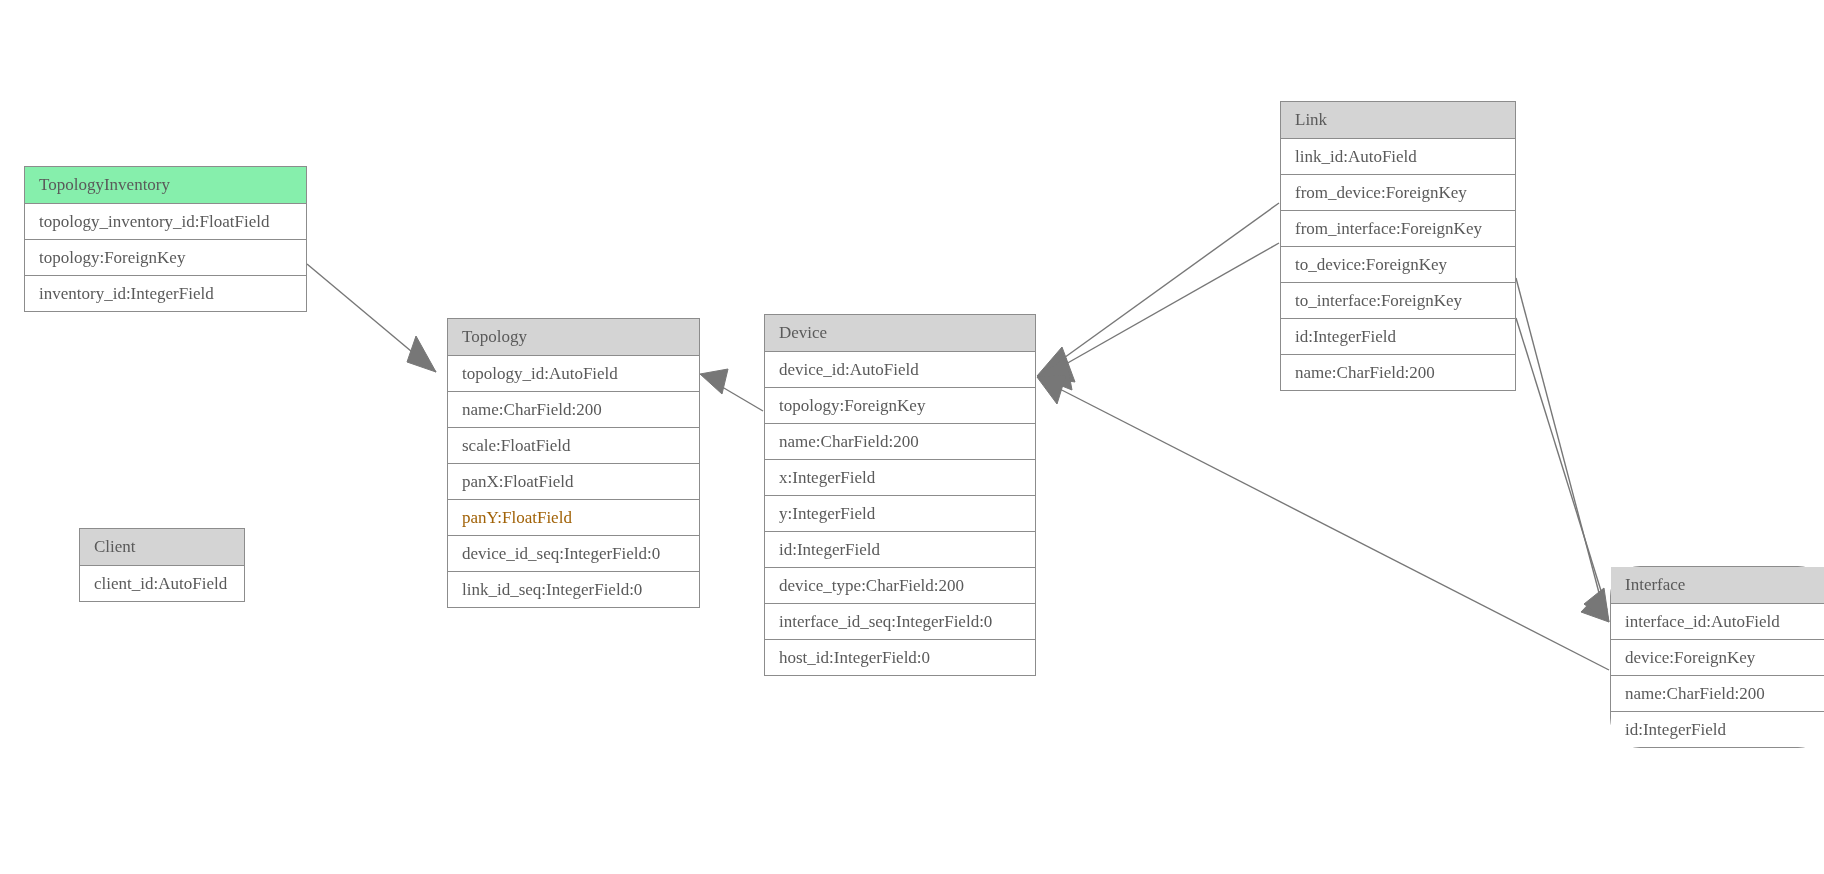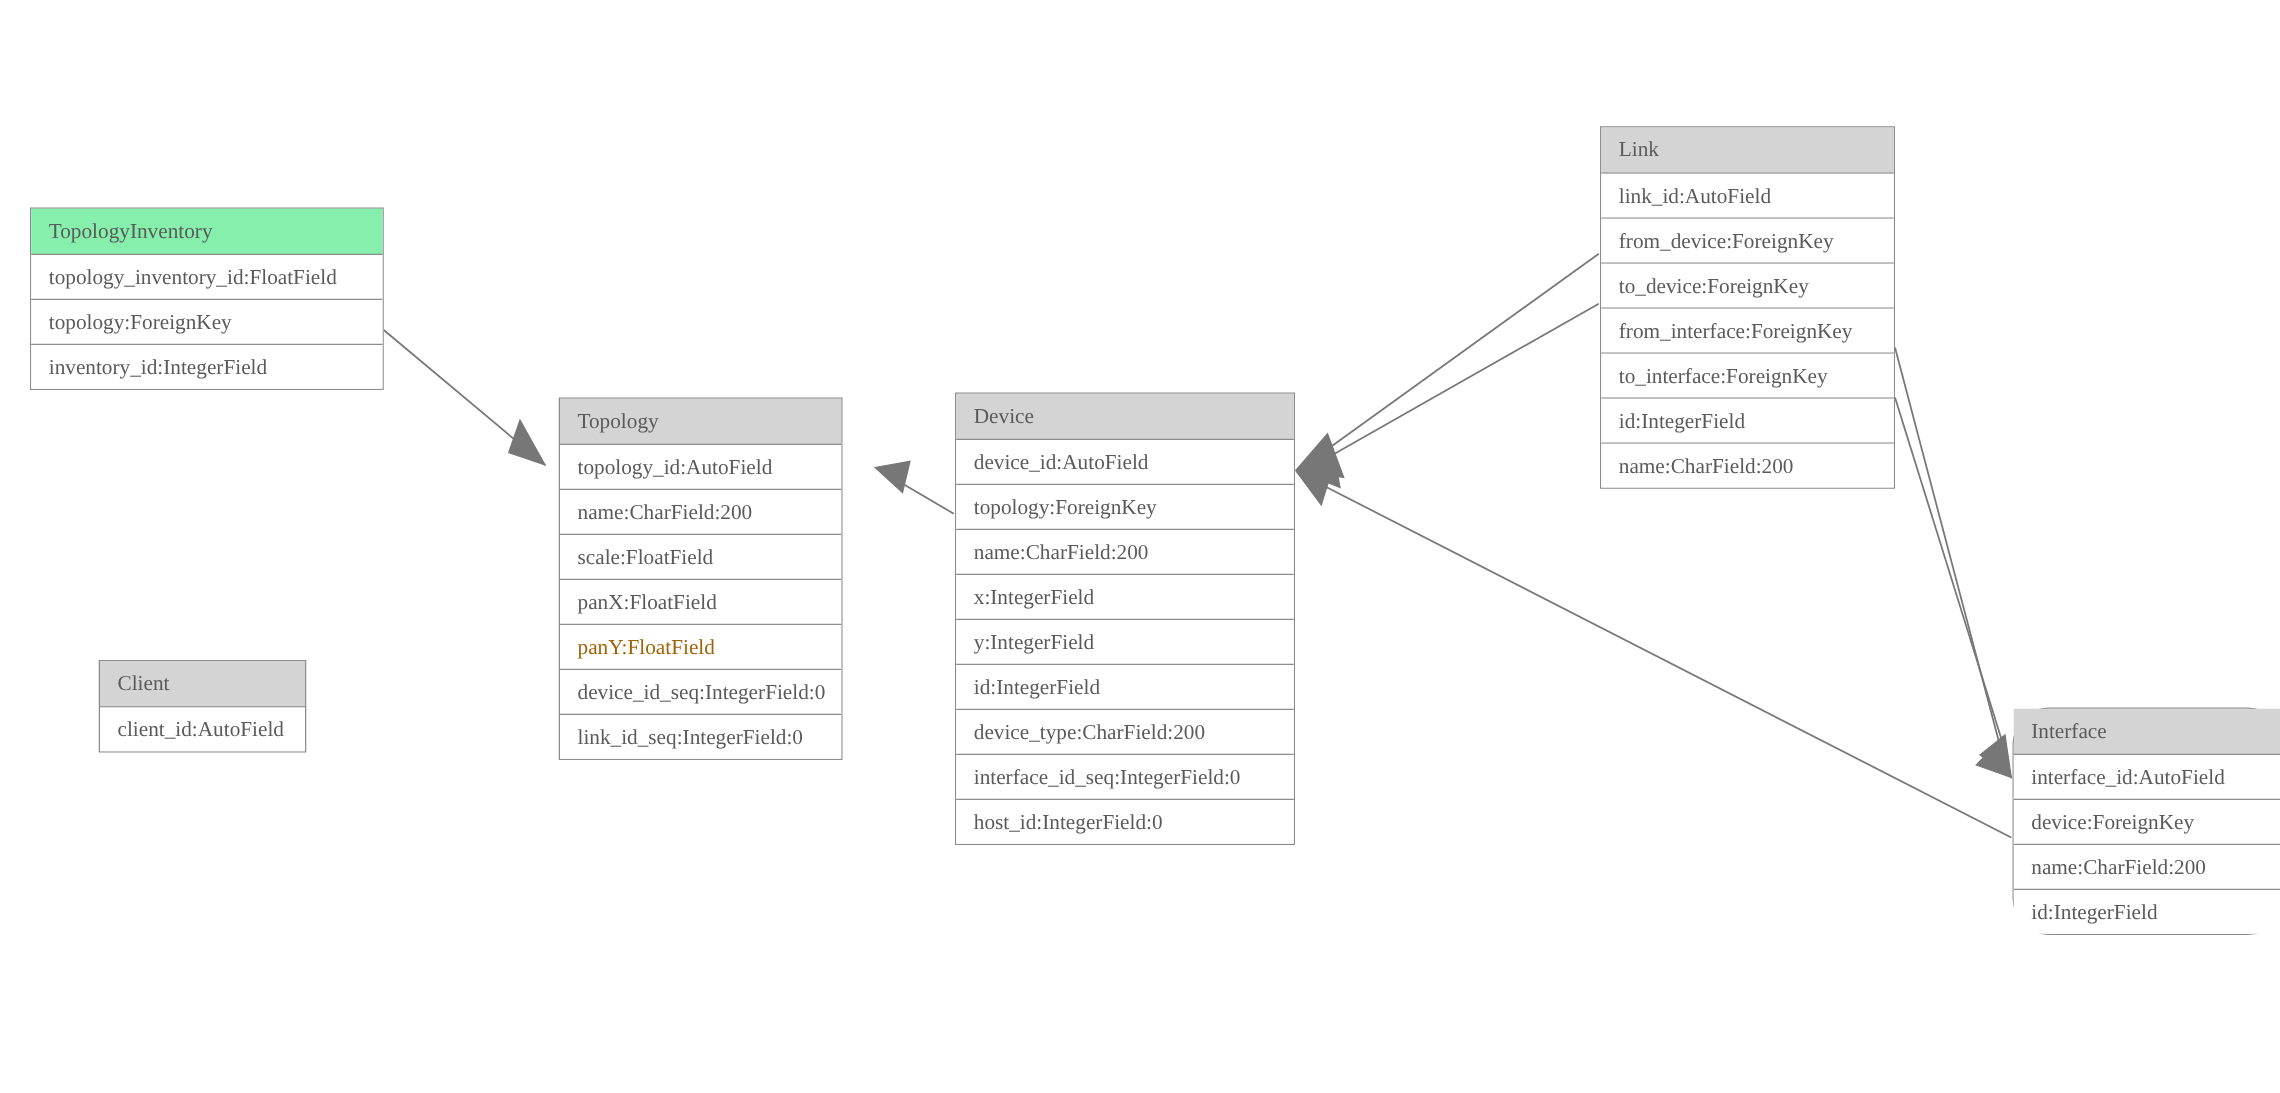--- a/index.html
+++ b/index.html
@@ -93,21 +93,21 @@
       </g>
     </svg>
 
   <div id="entity-layer">
       <div class="entity" style="left: 24px; top: 166px; width: 283px; border-color: rgb(140, 140, 140);">
         <div class="entity-header" style="background: #86efac; border-bottom-color: rgb(140, 140, 140); color: rgb(90, 90, 90);">TopologyInventory</div>
         <div class="entity-field" style="border-bottom-color: rgb(140, 140, 140); color: rgb(90, 90, 90);">topology_inventory_id:FloatField</div>
         <div class="entity-field" style="border-bottom-color: rgb(140, 140, 140); color: rgb(90, 90, 90);">topology:ForeignKey</div>
         <div class="entity-field" style="border-bottom-color: rgb(140, 140, 140); color: rgb(90, 90, 90);">inventory_id:IntegerField</div>
       </div>
-      <div class="entity" style="left: 447px; top: 318px; width: 227px; border-color: rgb(140, 140, 140);">
+      <div class="entity" style="left: 447px; top: 318px; width: 253px; border-color: rgb(140, 140, 140);">
         <div class="entity-header" style="background: rgb(212, 212, 212); border-bottom-color: rgb(140, 140, 140); color: rgb(90, 90, 90);">Topology</div>
         <div class="entity-field" style="border-bottom-color: rgb(140, 140, 140); color: rgb(90, 90, 90);">topology_id:AutoField</div>
         <div class="entity-field" style="border-bottom-color: rgb(140, 140, 140); color: rgb(90, 90, 90);">name:CharField:200</div>
         <div class="entity-field" style="border-bottom-color: rgb(140, 140, 140); color: rgb(90, 90, 90);">scale:FloatField</div>
         <div class="entity-field" style="border-bottom-color: rgb(140, 140, 140); color: rgb(90, 90, 90);">panX:FloatField</div>
         <div class="entity-field" style="border-bottom-color: rgb(140, 140, 140); color: #a16207;">panY:FloatField</div>
         <div class="entity-field" style="border-bottom-color: rgb(140, 140, 140); color: rgb(90, 90, 90);">device_id_seq:IntegerField:0</div>
         <div class="entity-field" style="border-bottom-color: rgb(140, 140, 140); color: rgb(90, 90, 90);">link_id_seq:IntegerField:0</div>
       </div>
       <div class="entity" style="left: 764px; top: 314px; width: 272px; border-color: rgb(140, 140, 140);">
@@ -119,22 +119,22 @@
         <div class="entity-field" style="border-bottom-color: rgb(140, 140, 140); color: rgb(90, 90, 90);">y:IntegerField</div>
         <div class="entity-field" style="border-bottom-color: rgb(140, 140, 140); color: rgb(90, 90, 90);">id:IntegerField</div>
         <div class="entity-field" style="border-bottom-color: rgb(140, 140, 140); color: rgb(90, 90, 90);">device_type:CharField:200</div>
         <div class="entity-field" style="border-bottom-color: rgb(140, 140, 140); color: rgb(90, 90, 90);">interface_id_seq:IntegerField:0</div>
         <div class="entity-field" style="border-bottom-color: rgb(140, 140, 140); color: rgb(90, 90, 90);">host_id:IntegerField:0</div>
       </div>
       <div class="entity" style="left: 1280px; top: 101px; width: 236px; border-color: rgb(140, 140, 140);">
         <div class="entity-header" style="background: rgb(212, 212, 212); border-bottom-color: rgb(140, 140, 140); color: rgb(90, 90, 90);">Link</div>
         <div class="entity-field" style="border-bottom-color: rgb(140, 140, 140); color: rgb(90, 90, 90);">link_id:AutoField</div>
         <div class="entity-field" style="border-bottom-color: rgb(140, 140, 140); color: rgb(90, 90, 90);">from_device:ForeignKey</div>
+        <div class="entity-field" style="border-bottom-color: rgb(140, 140, 140); color: rgb(90, 90, 90);">from_interface:ForeignKey</div>
         <div class="entity-field" style="border-bottom-color: rgb(140, 140, 140); color: rgb(90, 90, 90);">to_device:ForeignKey</div>
-        <div class="entity-field" style="border-bottom-color: rgb(140, 140, 140); color: rgb(90, 90, 90);">from_interface:ForeignKey</div>
         <div class="entity-field" style="border-bottom-color: rgb(140, 140, 140); color: rgb(90, 90, 90);">to_interface:ForeignKey</div>
         <div class="entity-field" style="border-bottom-color: rgb(140, 140, 140); color: rgb(90, 90, 90);">id:IntegerField</div>
         <div class="entity-field" style="border-bottom-color: rgb(140, 140, 140); color: rgb(90, 90, 90);">name:CharField:200</div>
       </div>
       <div class="entity" style="left: 1610px; top: 566px; width: 218px; border-color: rgb(140, 140, 140); border-radius: 30px;">
         <div class="entity-header" style="background: rgb(212, 212, 212); border-bottom-color: rgb(140, 140, 140); color: rgb(90, 90, 90);">Interface</div>
         <div class="entity-field" style="border-bottom-color: rgb(140, 140, 140); color: rgb(90, 90, 90);">interface_id:AutoField</div>
         <div class="entity-field" style="border-bottom-color: rgb(140, 140, 140); color: rgb(90, 90, 90);">device:ForeignKey</div>
         <div class="entity-field" style="border-bottom-color: rgb(140, 140, 140); color: rgb(90, 90, 90);">name:CharField:200</div>
         <div class="entity-field" style="border-bottom-color: rgb(140, 140, 140); color: rgb(90, 90, 90);">id:IntegerField</div>

